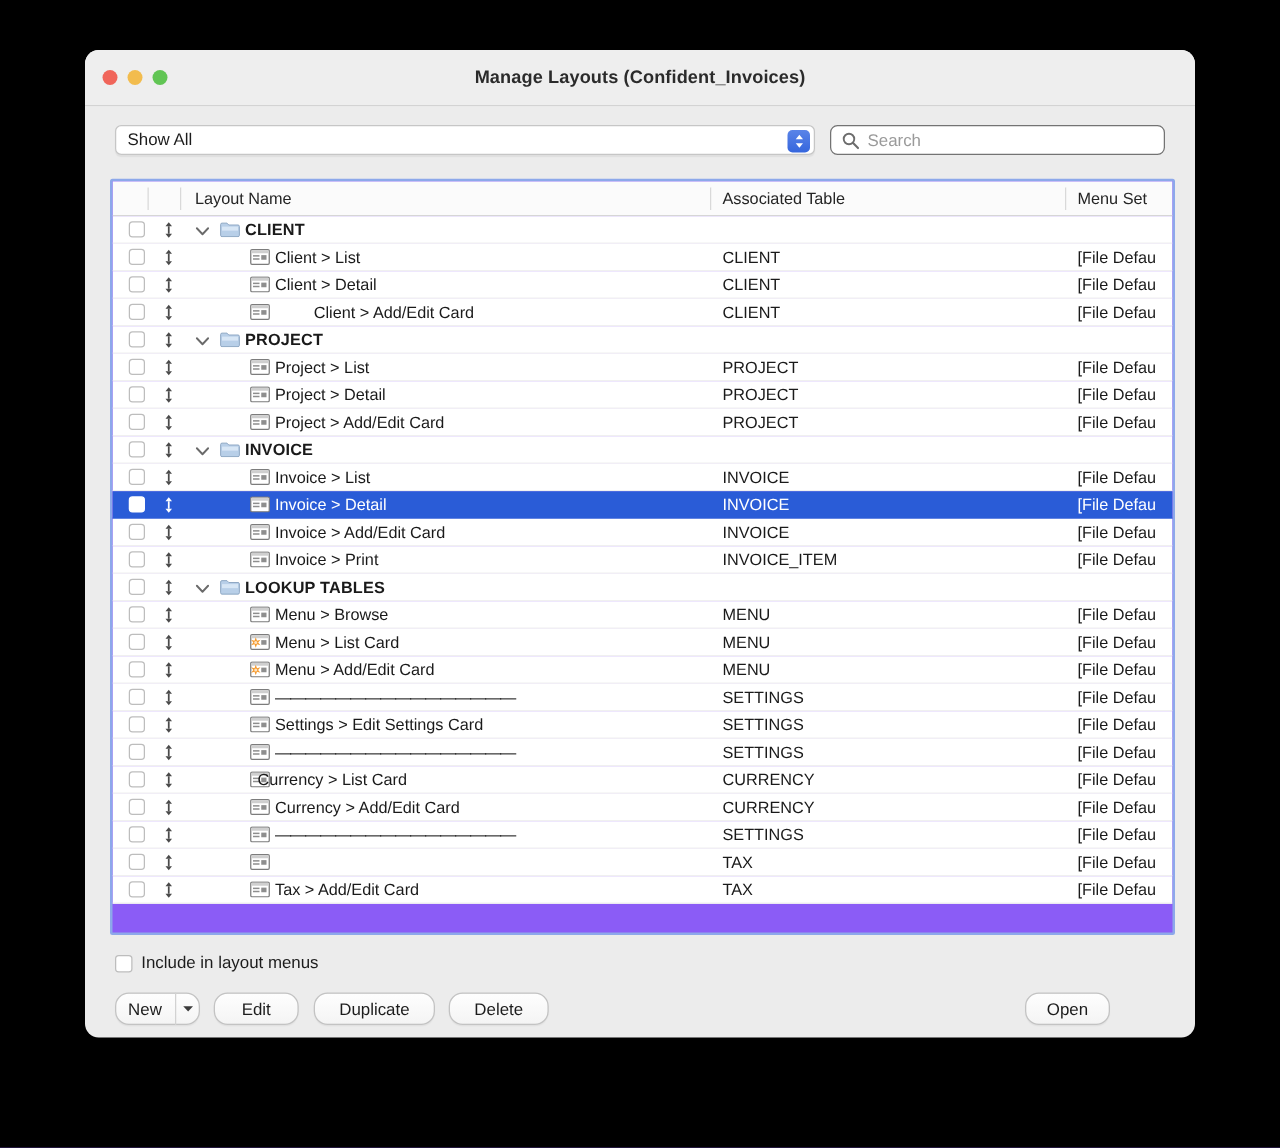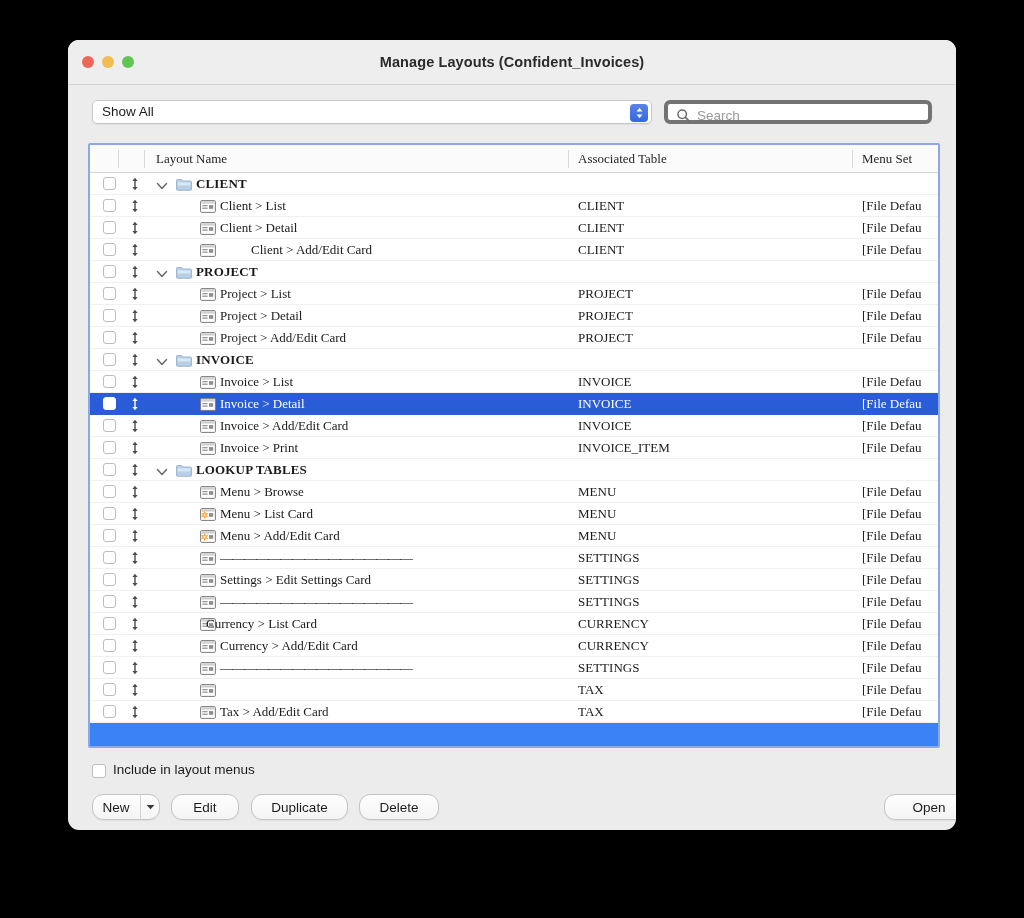--- a/index.html
+++ b/index.html
@@ -80,45 +80,44 @@
     align-items: center; justify-content: center;
     line-height: 0;
   }
   #filter-popup-arrows svg { display: block; }
 
   #search-field {
     position: absolute;
     left: 596px; top: 15px;
     width: 268px; height: 24px;
     background: #ffffff;
-    border: 4px solid #737373;
+    border: 1px solid #737373;
     border-radius: 6px;
   }
   #search-icon {
     position: absolute;
     left: 8px; top: 4px;
     width: 15px; height: 15px;
   }
   #search-placeholder {
     position: absolute;
     left: 29px; top: 3.5px;
     font-size: 13.5px;
     color: #9a9a9a;
   }
 
   
   #list-frame {
     position: absolute;
     left: 20px; top: 103px;
     width: 852px; height: 605px;
-    background: #3b82f6;
+    background: #8b5cf6;
     border: 2px solid #8da8ea;
     border-radius: 2px;
     overflow: hidden;
-    font-family: Liberation Serif, serif;
   }
   #list-header {
     position: relative;
     height: 28px;
     background: #fbfbfb;
     border-bottom: 1px solid #d6d6d6;
   }
   .col-sep {
     position: absolute;
     top: 5px;
@@ -239,21 +238,21 @@
   #btn-new-arrow{
     position: absolute;
     top: 46px; left: 72px;
     width: 20px; height: 26px;
     border-left: 1px solid #d2d2d2;
     display: flex; align-items: center; justify-content: center;
   }
   #btn-edit      { left: 103px; width: 68px; }
   #btn-duplicate { left: 183px; width: 97px; }
   #btn-delete    { left: 291px; width: 80px; }
-  #btn-open      { left: 816px; width: 90px; }
+  #btn-open      { left: 752px; width: 68px; }
 </style>
 </head>
 <body>
 
 <div id="window">
 
   <div id="titlebar">
     <div class="traffic close"></div>
     <div class="traffic min"></div>
     <div class="traffic max"></div>

